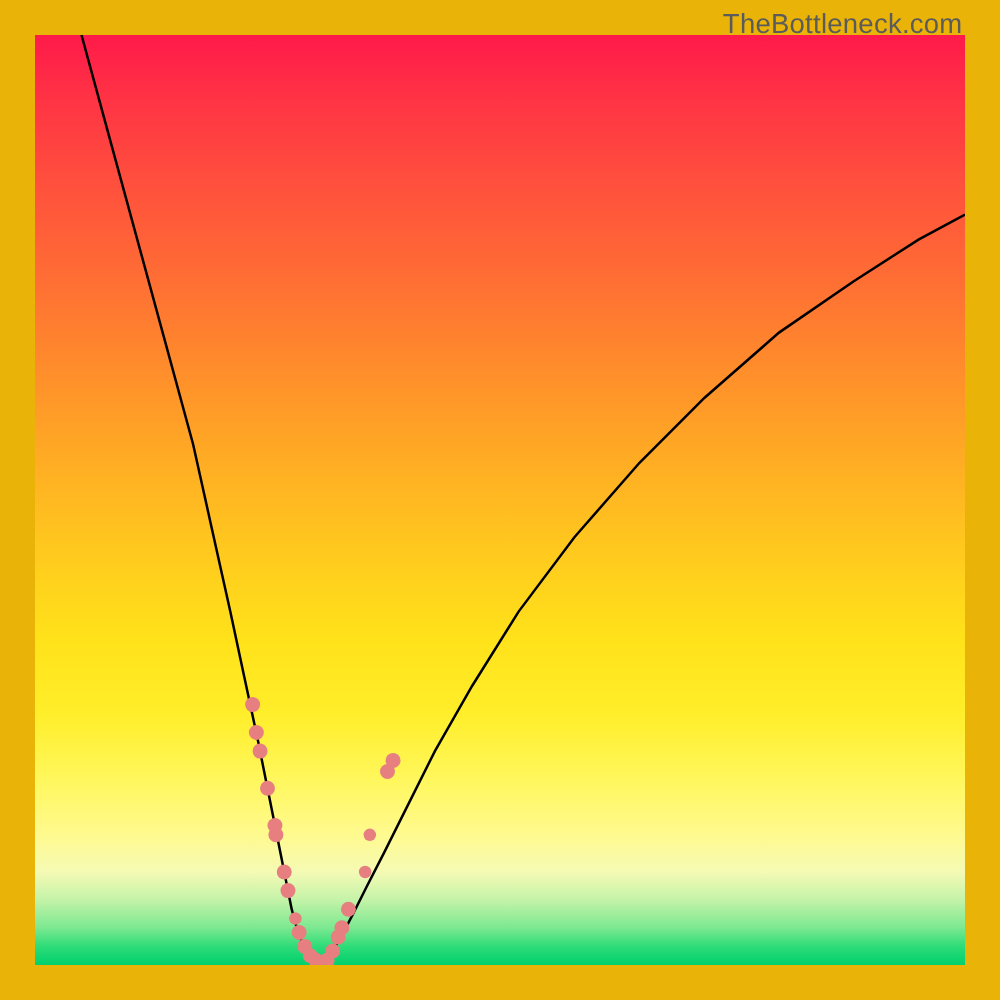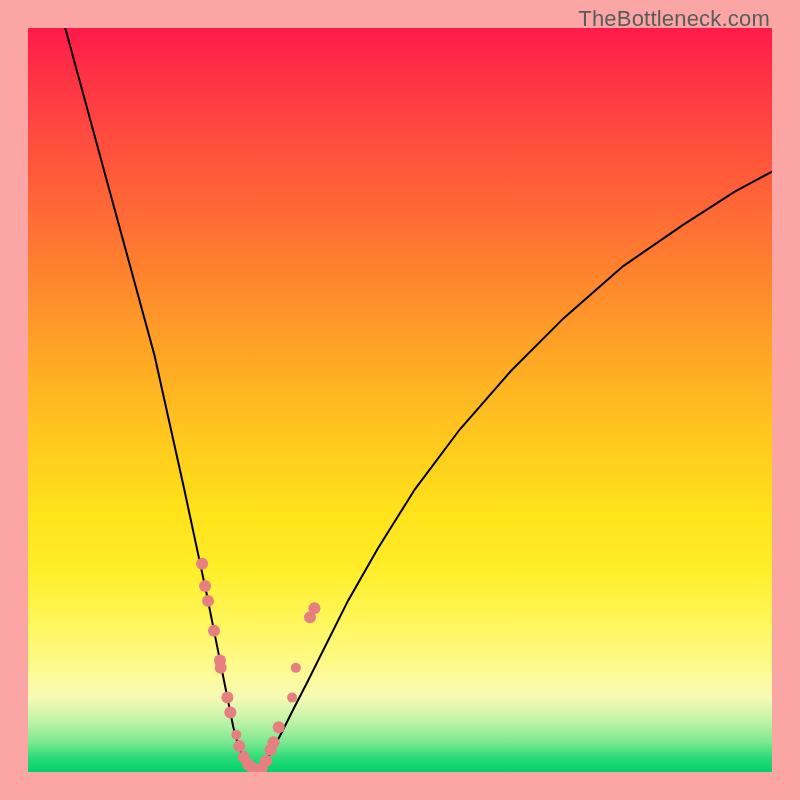--- a/index.html
+++ b/index.html
@@ -1,17 +1,17 @@
 <!DOCTYPE html>
 <html><head>
   <meta charset="utf-8">
   <style>
     * { margin: 0; padding: 0; box-sizing: border-box; }
     body { width: 800px; height: 800px; position: relative; overflow: hidden; font-family: Arial, sans-serif; }
-    .plot-container { position: absolute; left: 0; top: 0; width: 800px; height: 800px; background: #fca5a5; }
+    .plot-container { position: absolute; left: 0; top: 0; width: 800px; height: 800px; background: #eab308; }
     .plot-area { position: absolute; left: 28px; top: 28px; width: 744px; height: 744px;
       background: linear-gradient(to bottom,
         #ff1a4a 0%,
         #ff3045 6%,
         #ff4d3e 15%,
         #ff6a35 25%,
         #ff8a2c 35%,
         #ffaa24 45%,
         #ffc81e 55%,
         #ffe21a 65%,

